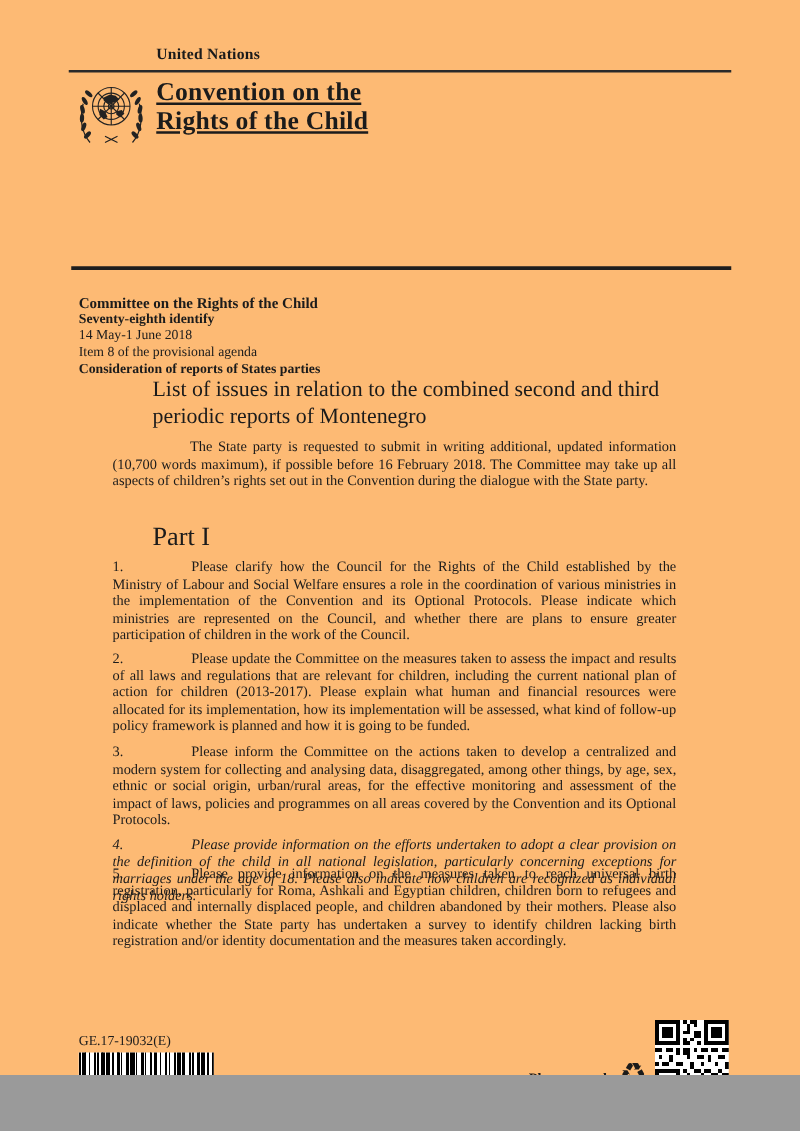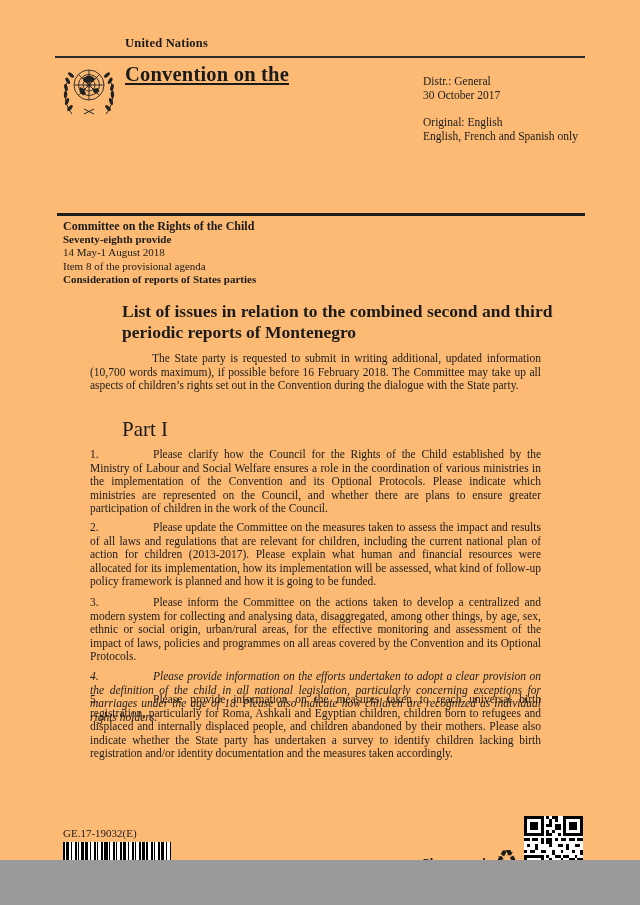--- a/index.html
+++ b/index.html
@@ -13,25 +13,25 @@
   .doc-symbol { position:absolute; right:55px; top:28px; white-space:nowrap; }
   .crc-big { font-size:26px; letter-spacing:1px; }
   .crc-small { font-size:11.5px; }
   .rule-top { position:absolute; left:55px; top:56px; width:530px; height:2px; background:#2a2a2a; }
   .emblem { position:absolute; left:60px; top:62px; }
   .conv-title { position:absolute; left:125px; top:63px; font-size:20.5px; font-weight:bold; line-height:22.5px; letter-spacing:.2px;text-decoration:underline; }
   .meta { position:absolute; left:423px; top:74px; font-size:11.5px; line-height:14px; }
   .meta .gap { height:13px; }
   
   .rule-mid { position:absolute; left:57px; top:213px; width:528px; height:2.5px; background:#1e1e1e; }
-  .session { position:absolute; left:63px; top:220px; font-size:11px; line-height:13.2px; }
+  .session { position:absolute; left:63px; top:236px; font-size:11px; line-height:13.2px; }
   .session .l1 { font-size:12px; font-weight:bold; }
   .session .b { font-weight:bold; }
   
-  .doc-title { position:absolute; left:122px; top:301px; width:448px; font-size:17.5px; font-weight:bold; line-height:20.5px; }
+  .doc-title { position:absolute; left:122px; top:301px; width:448px; font-size:17.5px; font-weight:normal; line-height:20.5px; }
   .para { position:absolute; left:90px; width:451px; font-size:11.5px; line-height:13.5px; text-align:justify; }
   .intro { top:352px; text-indent:62px; }
   .part-heading { position:absolute; left:122px; top:417px; font-size:21px; font-weight:normal; }
   .num { display:inline-block; width:63px; text-indent:0; }
   .p1 { top:448px; } .p2 { top:521px; } .p3 { top:596px; } .p4 { top:670px;font-style:italic; } .p5 { top:693px; }
   
   .ge-number { position:absolute; left:63px; top:827px; font-size:11px; }
   .barcode { position:absolute; left:63px; top:842px; width:108px; }
   .barcode-bars {
     height:21px; background-color:#fff;
@@ -85,35 +85,29 @@
       <ellipse cx="51" cy="39.5" rx="1.7" ry="3.6" transform="rotate(-20 51 39.5)"></ellipse>
       <ellipse cx="52.4" cy="32.5" rx="1.7" ry="3.6" transform="rotate(-3 52.4 32.5)"></ellipse>
       <ellipse cx="52" cy="25.5" rx="1.7" ry="3.6" transform="rotate(14 52 25.5)"></ellipse>
       <ellipse cx="50.2" cy="18.8" rx="1.7" ry="3.6" transform="rotate(30 50.2 18.8)"></ellipse>
       <ellipse cx="47" cy="13" rx="1.7" ry="3.6" transform="rotate(48 47 13)"></ellipse>
     </g>
   </svg>
 
   <div class="conv-title">
     <div>Convention on the</div>
+    <div>Rights of the Child</div>
   </div>
 
-  <div class="meta">
-    <div>Distr.: General</div>
-    <div>30 October 2017</div>
-    <div class="gap"></div>
-    <div>Original: English</div>
-    <div>English, French and Spanish only</div>
-  </div>
 
   <div class="rule-mid"></div>
   <div class="session">
     <div class="l1">Committee on the Rights of the Child</div>
-    <div class="b">Seventy-eighth provide</div>
-    <div>14 May-1 August 2018</div>
+    <div class="b">Seventy-eighth identify</div>
+    <div>14 May-1 June 2018</div>
     <div>Item 8 of the provisional agenda</div>
     <div class="b">Consideration of reports of States parties</div>
   </div>
 
   <div class="doc-title">List of issues in relation to the combined second and third periodic reports of Montenegro</div>
   <div class="para intro">The State party is requested to submit in writing additional, updated information (10,700 words maximum), if possible before 16 February 2018. The Committee may take up all aspects of children’s rights set out in the Convention during the dialogue with the State party.</div>
   <div class="part-heading">Part I</div>
 
   <div class="para p1"><span class="num">1.</span><span>Please clarify how the Council for the Rights of the Child established by the Ministry of Labour and Social Welfare ensures a role in the coordination of various ministries in the implementation of the Convention and its Optional Protocols. Please indicate which ministries are represented on the Council, and whether there are plans to ensure greater participation of children in the work of the Council.</span></div>
   <div class="para p2"><span class="num">2.</span><span>Please update the Committee on the measures taken to assess the impact and results of all laws and regulations that are relevant for children, including the current national plan of action for children (2013-2017). Please explain what human and financial resources were allocated for its implementation, how its implementation will be assessed, what kind of follow-up policy framework is planned and how it is going to be funded.</span></div>

